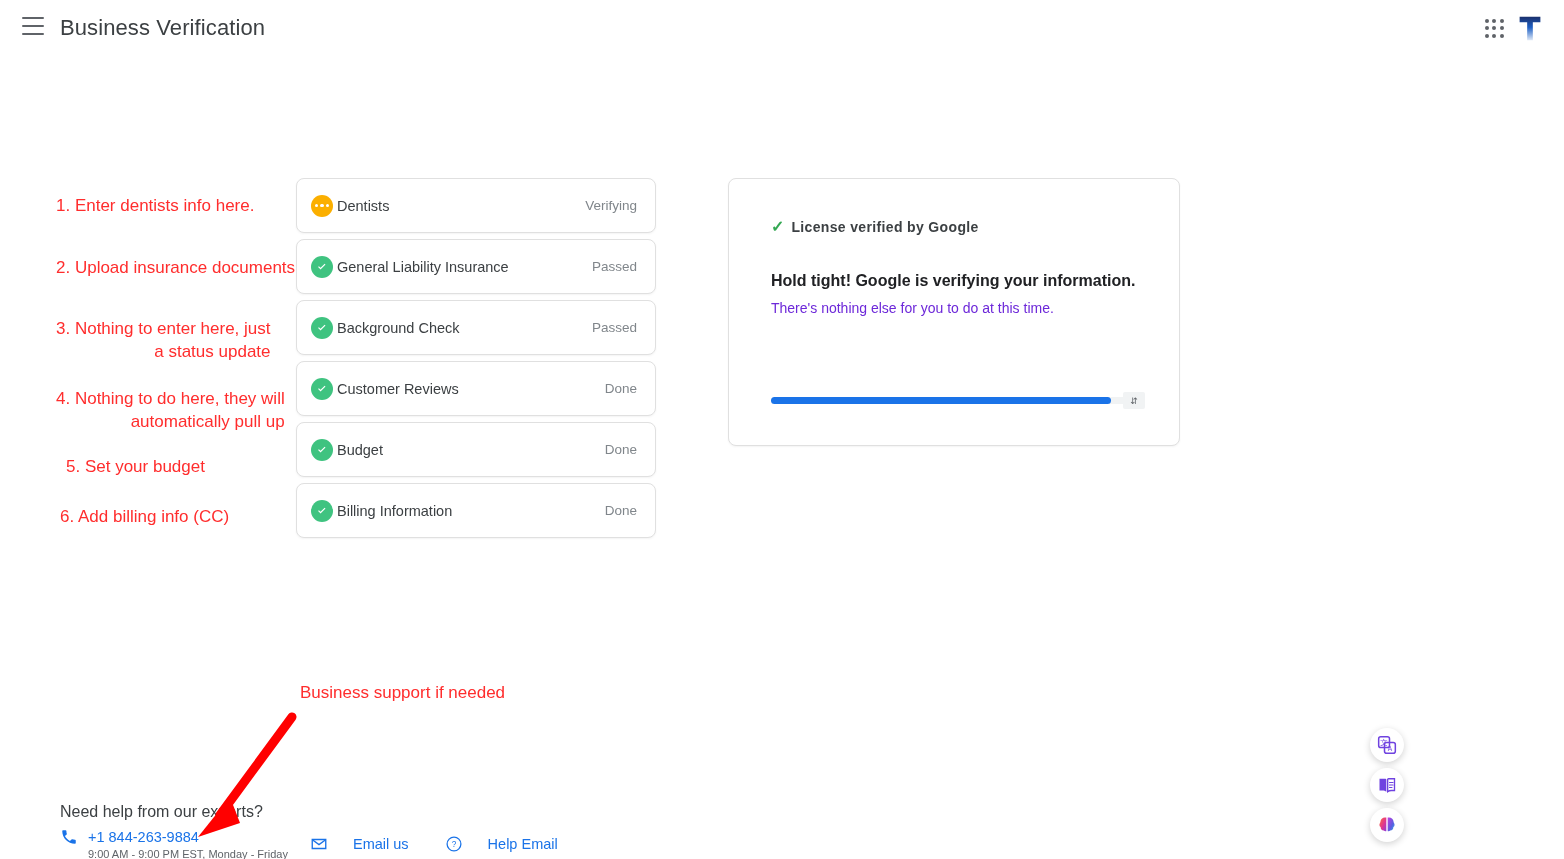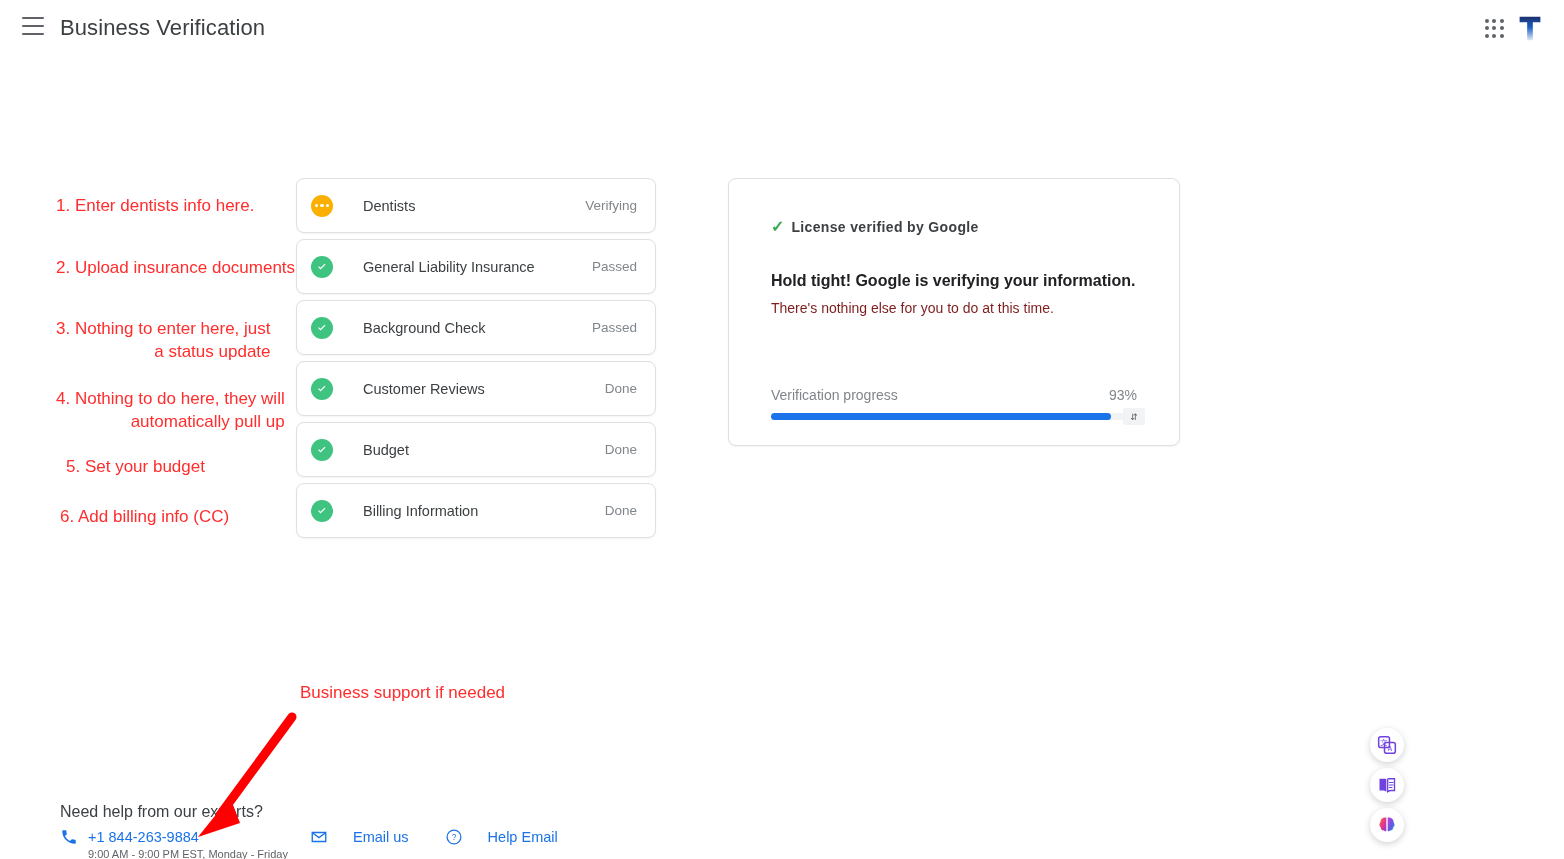--- a/index.html
+++ b/index.html
@@ -42,21 +42,21 @@
 
   
   .task-list { position: absolute; left: 296px; top: 178px; width: 360px; }
   .task-card {
     position: relative; width: 360px; height: 55px; margin-bottom: 6px;
     background: #fff; border: 1px solid #e0e0e0; border-radius: 8px;
     display: flex; align-items: center; cursor: pointer;
     box-shadow: 0 1px 2px rgba(60,64,67,0.06);
   }
   .task-icon { margin-left: 14px; width: 22px; height: 22px; flex: 0 0 22px; position: relative; }
-  .task-label { margin-left: 30px; font-size: 14.5px; color: #3c4043; flex: 1 1 auto; }
+  .task-label { margin-left: 4px; font-size: 14.5px; color: #3c4043; flex: 1 1 auto; }
   .task-status { margin-right: 18px; font-size: 13.5px; color: #80868b; }
 
   .dot-circle {
     width: 22px; height: 22px; border-radius: 50%; background: #fbaf00;
     display: flex; align-items: center; justify-content: center; gap: 2px;
   }
   .dot-circle i { width: 3.2px; height: 3.2px; border-radius: 50%; background: #fff; display:block; }
   .check-circle {
     width: 22px; height: 22px; border-radius: 50%; background: #3fc380;
     display: flex; align-items: center; justify-content: center;
@@ -70,21 +70,21 @@
     padding: 40px 42px 0 42px;
     box-shadow: 0 1px 2px rgba(60,64,67,0.06);
   }
   .license-row { display: flex; align-items: center; gap: 7px; }
   .license-check { color: #34a853; font-size: 16px; line-height: 1; font-weight: 700; }
   .license-text { font-size: 14px; font-weight: 700; color: #3c4043; letter-spacing: 0.35px; }
   .verify-headline {
     margin-top: 30px; font-size: 16px; line-height: 31px;
     color: #202124; font-weight: 700; letter-spacing: 0;
   }
-  .verify-sub { margin-top: 4px; font-size: 14px; color: #7f1d1d; }
+  .verify-sub { margin-top: 4px; font-size: 14px; color: #6d28d9; }
   .progress-block { position: absolute; left: 42px; right: 42px; top: 208px; }
   .progress-row { display: flex; justify-content: space-between; align-items: baseline; }
   .progress-label { font-size: 14px; color: #80868b; }
   .progress-pct { font-size: 14px; color: #80868b; }
   .progress-track {
     position: relative; margin-top: 10px; height: 7px; width: 100%;
     background: #f1f3f4; border-radius: 4px; overflow: visible; cursor: pointer;
   }
   .progress-fill { height: 7px; background: #1a73e8; border-radius: 4px; width: 93%; }
   .progress-handle {
@@ -105,21 +105,21 @@
   #annot-4 { left: 56px;  top: 387px; }
   #annot-5 { left: 66px;  top: 455px; }
   #annot-6 { left: 60px;  top: 505px; }
   #annot-support { left: 300px; top: 681px; }
 
   .arrow-svg { position: absolute; left: 180px; top: 705px; width: 130px; height: 140px; z-index: 5; }
 
   
   .support { position: absolute; left: 60px; top: 803px; width: 800px; }
   .support-title { font-size: 16px; color: #3c4043; }
-  .support-row { margin-top: 7px; display: flex; align-items: flex-start; }
+  .support-row { margin-top: 7px; display: flex; align-items: center; }
   .support-phone-wrap { position: relative; width: 250px; }
   .support-phone { display: flex; align-items: center; gap: 10px; }
   .support-phone a { color: #1a73e8; font-size: 14.5px; text-decoration: none; cursor: pointer; }
   .support-hours { margin-left: 28px; margin-top: 2px; font-size: 11px; color: #5f6368; }
   .support-link { display: flex; align-items: center; gap: 25px; margin-right: 36px; cursor: pointer; }
   .support-link span { color: #1a73e8; font-size: 14.5px; }
   .ico { width: 18px; height: 18px; flex: 0 0 18px; color: #1a73e8; }
 
   
   .fab-stack { position: absolute; right: 8px; top: 728px; display: flex; flex-direction: column; gap: 6px; }
@@ -244,24 +244,20 @@
 
   <div class="verify-card">
     <div class="license-row">
       <span class="license-check">✓</span>
       <span class="license-text">License verified by Google</span>
     </div>
     <div class="verify-headline">Hold tight! Google is verifying your information.</div>
     <div class="verify-sub">There's nothing else for you to do at this time.</div>
 
     <div class="progress-block">
-      <div class="progress-row">
-        <span class="progress-label">Verification progress</span>
-        <span class="progress-pct">93%</span>
-      </div>
       <div class="progress-track">
         <div class="progress-fill" id="progress-fill" style="width: 93%;"></div>
         <div class="progress-handle">⇵</div>
       </div>
     </div>
   </div>
 
   <div class="annot" id="annot-1">1. Enter dentists info here.</div>
   <div class="annot" id="annot-2">2. Upload insurance documents</div>
   <div class="annot" id="annot-3">3. Nothing to enter here, just

